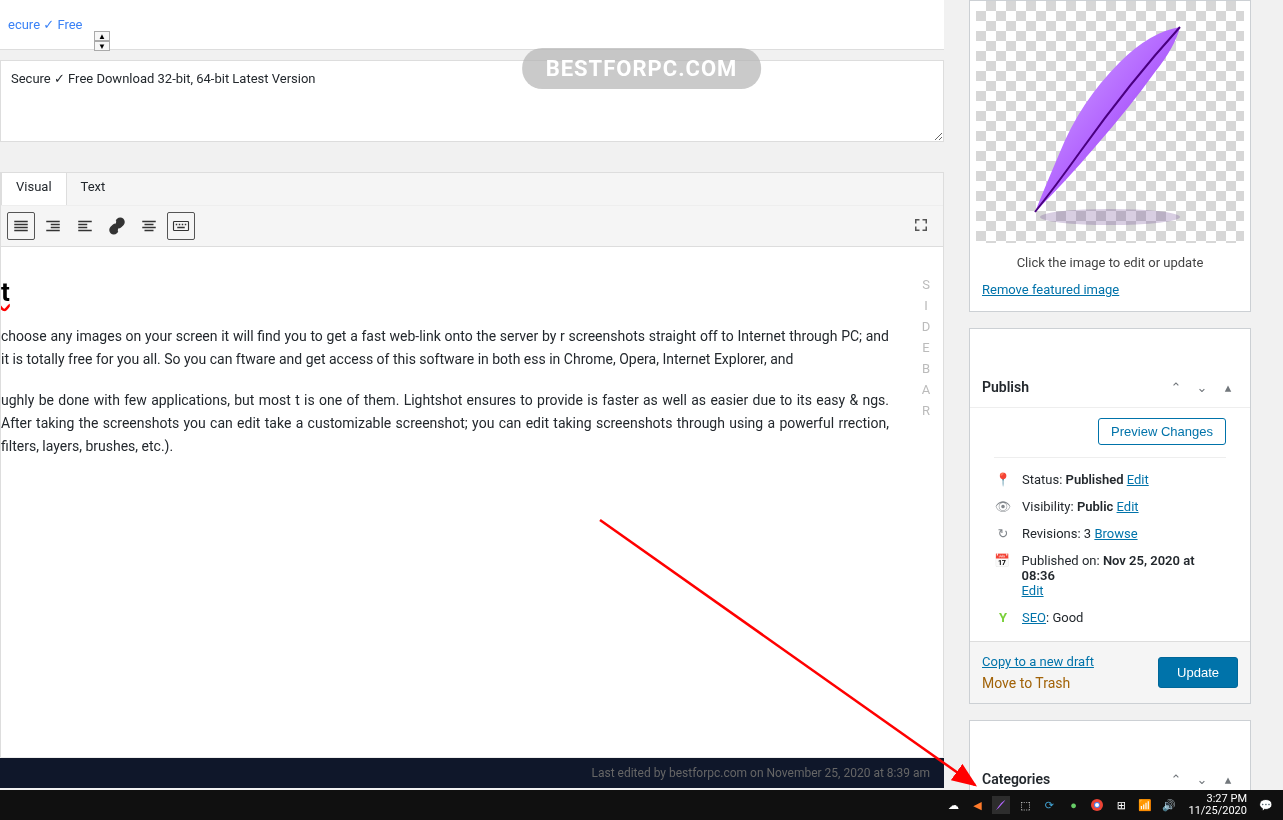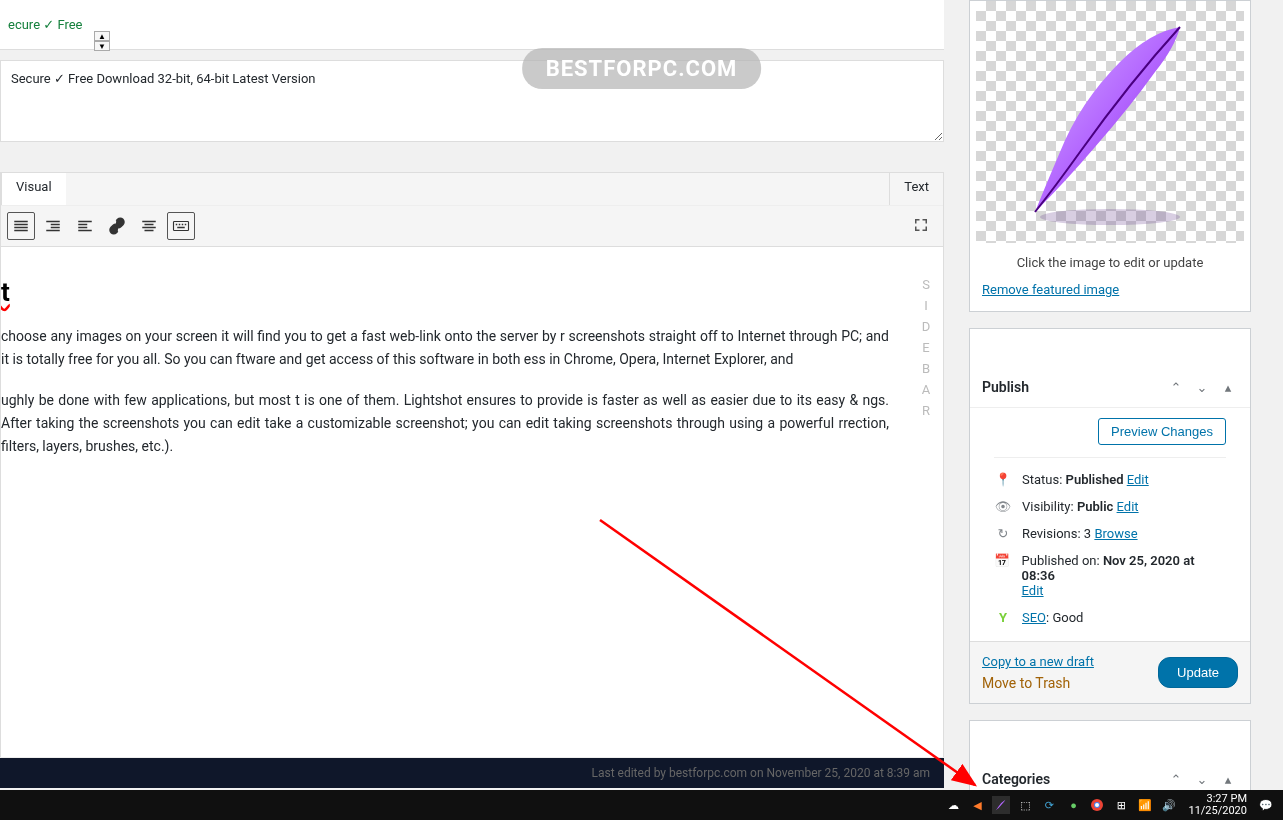--- a/index.html
+++ b/index.html
@@ -1,34 +1,34 @@
 <!DOCTYPE html>
 <html><head>
 <meta charset="utf-8">
 <style>
 * { box-sizing: border-box; margin: 0; padding: 0; }
 body { font-family: -apple-system, BlinkMacSystemFont, "Segoe UI", Roboto, sans-serif; font-size: 13px; color: #23282d; background: #f1f1f1; width: 1283px; height: 820px; overflow: hidden; position: relative; }
 
 
 .top-input-row { position: absolute; top: 0; left: 0; width: 944px; height: 50px; background: #fff; border-bottom: 1px solid #ddd; display: flex; align-items: center; }
-.partial-text-top { font-size: 13px; padding: 8px; color: #15803d; }
+.partial-text-top { font-size: 13px; padding: 8px; color: #3b82f6; }
 .spinner-group { width: 110px; position: relative; }
 .spinner-arrows { position: absolute; right: 0; top: 14px; display: flex; flex-direction: column; }
 .spinner-arrows button { width: 16px; height: 10px; font-size: 8px; border: 1px solid #aaa; background: #f7f7f7; cursor: pointer; }
 
 
 .textarea-region { position: absolute; top: 60px; left: 0; width: 944px; padding: 0 0 0 0; }
 .big-textarea { width: 944px; height: 82px; border: 1px solid #ddd; resize: both; padding: 10px; font-size: 13px; color: #23282d; font-family: inherit; }
 
 
 .watermark { position: absolute; top: 48px; left: 50%; transform: translateX(-50%); background: rgba(180,180,180,0.7); color: #fff; font-weight: 700; font-size: 22px; letter-spacing: 1px; padding: 8px 24px; border-radius: 20px; pointer-events: none; z-index: 10; }
 
 
 .editor-tabs-row { position: absolute; top: 172px; left: 0; width: 944px; background: #f5f5f5; border: 1px solid #ddd; }
-.editor-tabs { display: flex; justify-content: space-between; height: 32px; }
+.editor-tabs { display: flex; justify-content: flex-start; height: 32px; }
 .editor-tab { padding: 6px 14px; font-size: 13px; cursor: pointer; border-left: 1px solid #ddd; }
 .editor-tab.active { background: #fff; }
 
 
 .toolbar { display: flex; align-items: center; gap: 4px; padding: 6px 6px; background: #f5f5f5; border-top: 1px solid #eee; }
 .tb-btn { width: 28px; height: 28px; display: flex; align-items: center; justify-content: center; border: 1px solid transparent; border-radius: 2px; cursor: pointer; background: transparent; }
 .tb-btn.active { border: 1px solid #555; }
 .tb-icon { width: 18px; height: 18px; }
 .fullscreen-btn { position: absolute; right: 8px; top: 38px; }
 
@@ -61,21 +61,21 @@
 .preview-row { text-align: right; margin-bottom: 8px; padding-bottom: 12px; border-bottom: 1px solid #eee; }
 .btn-outline { background: #fff; border: 1px solid #0073aa; color: #0073aa; padding: 5px 12px; border-radius: 3px; font-size: 13px; cursor: pointer; }
 .pub-row { display: flex; align-items: flex-start; gap: 10px; padding: 6px 0; font-size: 13px; color: #23282d; }
 .pub-row .icon { width: 18px; text-align: center; color: #82878c; }
 .pub-row strong { font-weight: 600; }
 .pub-row a { color: #0073aa; text-decoration: underline; cursor: pointer; }
 
 .publish-footer { display: flex; justify-content: space-between; align-items: center; padding: 12px; background: #f5f5f5; border-top: 1px solid #ddd; }
 .copy-link { color: #0073aa; text-decoration: underline; font-size: 13px; cursor: pointer; display: block; margin-bottom: 6px; }
 .trash-link { color: #a16207; font-size: 14px; cursor: pointer; }
-.btn-primary { background: #0073aa; color: #fff; border: 1px solid #006799; padding: 7px 18px; border-radius: 12px; font-size: 13px; cursor: pointer; font-weight: 400; }
+.btn-primary { background: #0073aa; color: #fff; border: 1px solid #006799; padding: 7px 18px; border-radius: 3px; font-size: 13px; cursor: pointer; font-weight: 400; }
 
 .cat-tabs { display: flex; gap: 14px; padding: 8px 12px 4px; font-size: 13px; }
 .cat-tab { cursor: pointer; }
 .cat-tab.active { color: #23282d; }
 .cat-tab:not(.active) { color: #0073aa; }
 
 
 .red-arrow { position: absolute; z-index: 20; pointer-events: none; }
 
 

